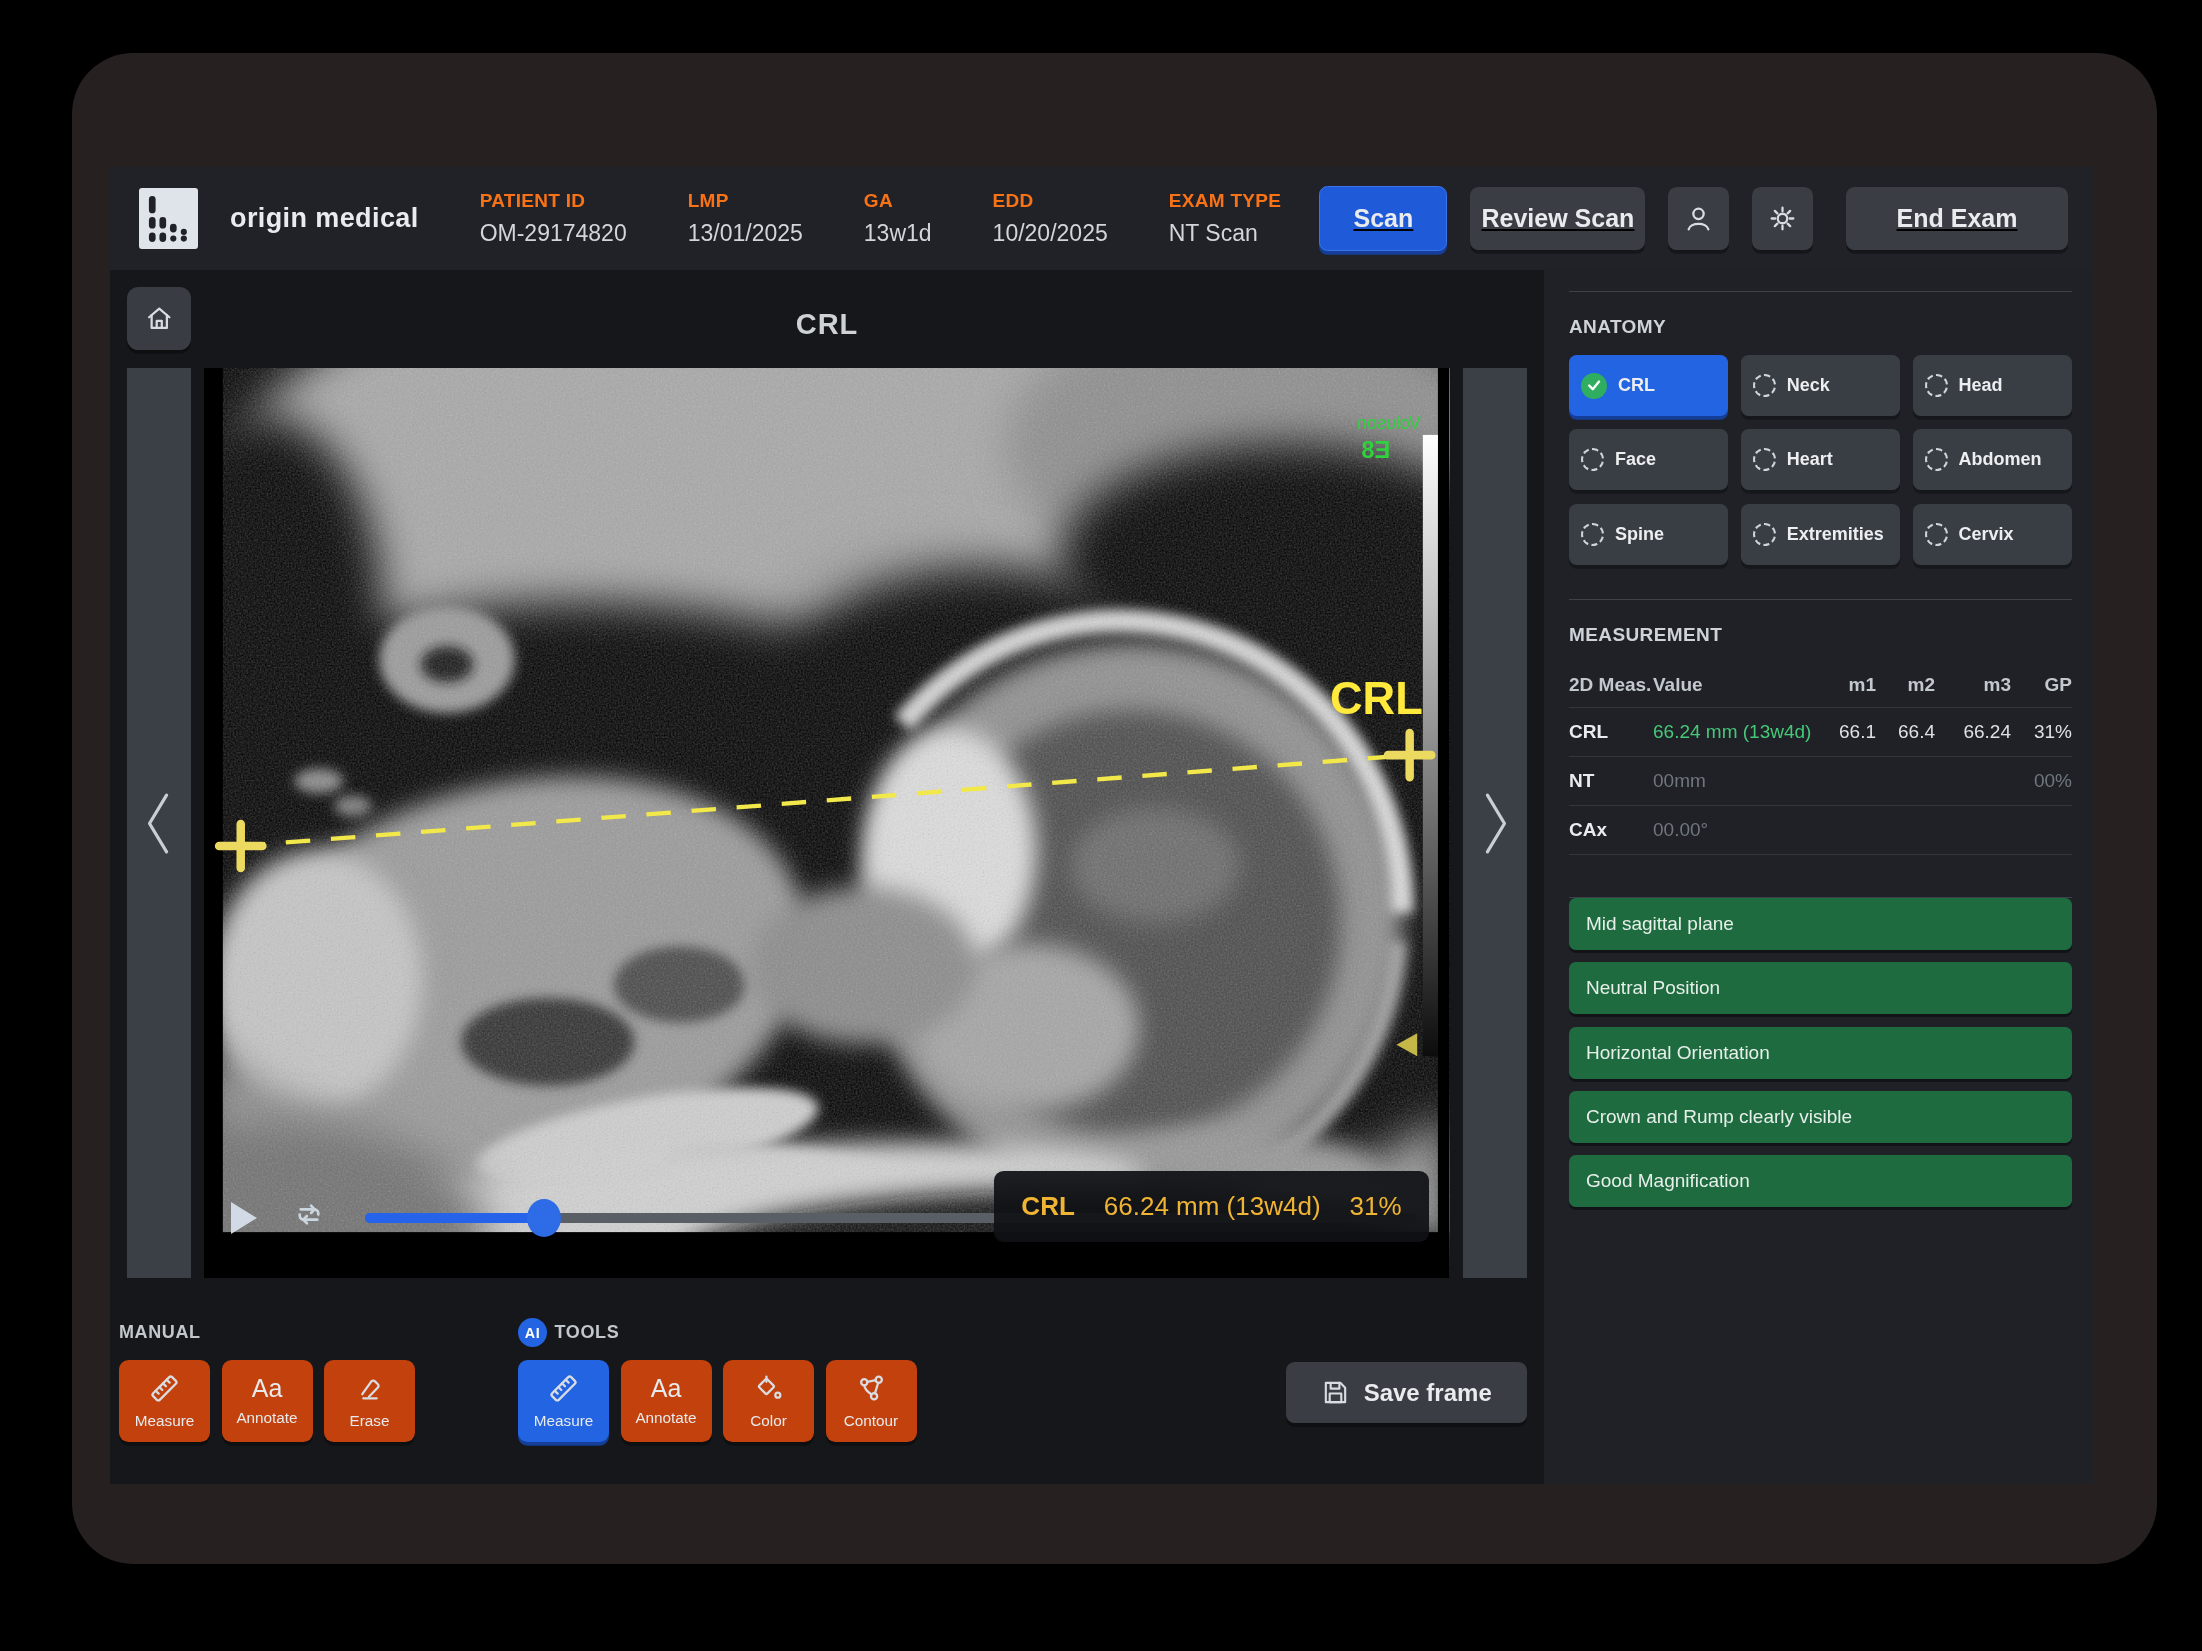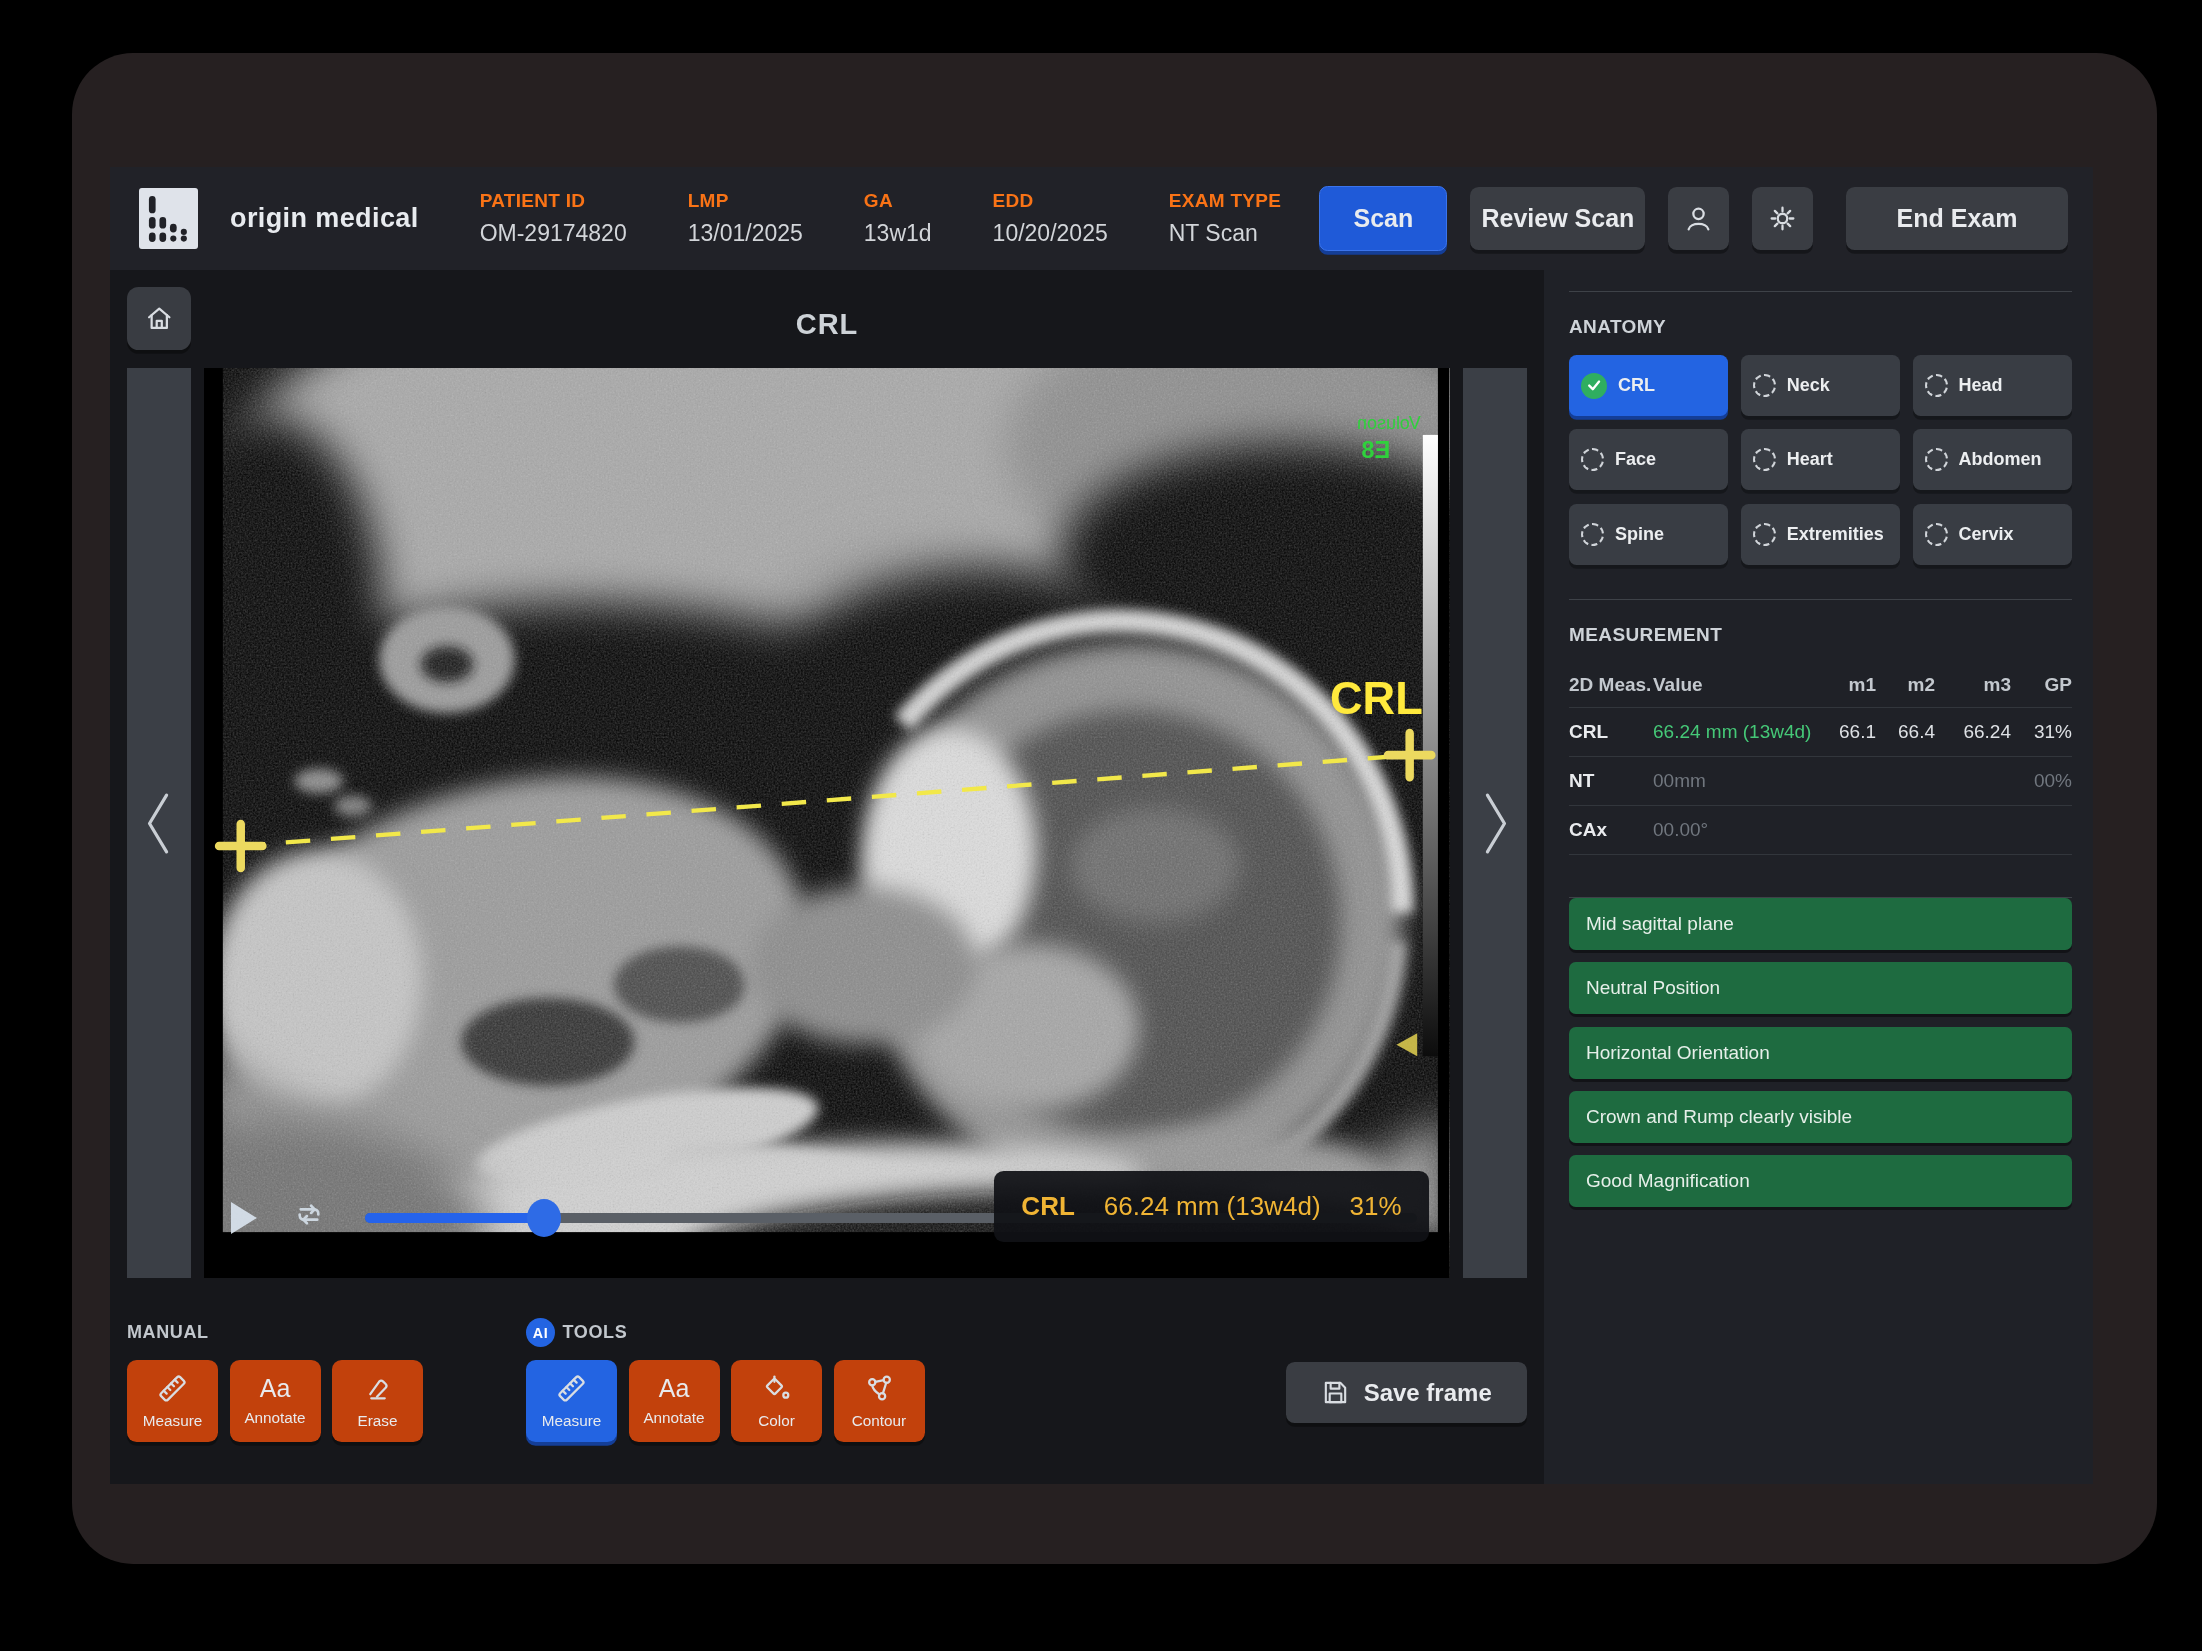--- a/index.html
+++ b/index.html
@@ -13,21 +13,21 @@
   
   .header{height:103px;background:#212228;display:flex;align-items:center;
           padding:0 25px 0 29px;flex:0 0 auto;}
   .brand{display:flex;align-items:center;gap:32px;}
   .brand-mark{width:59px;height:61px;background:#dfe3ea;border-radius:2.9px;
               display:flex;align-items:center;justify-content:center;}
   .brand-name{font-size:27px;font-weight:bold;color:#e8ebef;letter-spacing:0.4px;}
   .hfields{display:flex;gap:61px;margin-left:61px;}
   .hfield .lab{font-size:19px;font-weight:bold;color:#f97316;letter-spacing:0.3px;margin-bottom:7.6px;white-space:nowrap;}
   .hfield .val{font-size:23px;color:#d2d5d9;white-space:nowrap;}
-  .hactions{margin-left:auto;display:flex;align-items:center;gap:23px;}
+  .hactions{margin-left:auto;display:flex;align-items:center;gap:23px;text-decoration:underline;}
   .btn{height:63px;border-radius:8.6px;background:#3a3d43;color:#e9ebee;font-weight:bold;
        font-size:25px;display:flex;align-items:center;justify-content:center;
        box-shadow:0 3.8px 0 rgba(0,0,0,.35);cursor:pointer;white-space:nowrap;}
   .btn.scan{width:126px;background:#1f5ad8;border:1px solid #3b74ec;box-shadow:0 3.8px 0 #143e97;}
   .btn.review{width:175px;}
   .btn.iconbtn{width:61px;}
   .btn.end{width:222px;margin-left:9.6px;}
   .icon{stroke:#d9dde2;fill:none;stroke-width:2.2;stroke-linecap:round;stroke-linejoin:round;}
 
   
@@ -52,21 +52,21 @@
         border-radius:4.8px;cursor:pointer;}
   .seek-fill{width:17%;height:100%;background:#2563eb;border-radius:4.8px;}
   .seek-thumb{position:absolute;left:17%;top:50%;width:34px;height:38px;background:#2e6be6;
               border-radius:50%;transform:translate(-50%,-50%);cursor:grab;}
   .result-box{position:absolute;right:21px;bottom:36px;height:71px;background:rgba(16,17,21,.93);
               border-radius:9.6px;display:flex;align-items:center;gap:29px;padding:0 27px;
               font-size:26px;color:#f0b434;}
   .result-box .rlabel{font-weight:bold;}
 
   
-  .tools{display:flex;padding:40px 17px 0 17px;align-items:flex-start;flex:0 0 auto;}
+  .tools{display:flex;padding:40px 17px 0 9px;align-items:flex-start;flex:0 0 auto;}
   .glabel{font-size:18px;font-weight:bold;color:#c2c7cd;letter-spacing:0.6px;margin-bottom:13.4px;
           display:flex;align-items:center;gap:7.6px;height:29px;}
   .ai-badge{width:29px;height:29px;border-radius:50%;background:#2364e2;color:#fff;font-size:14.3px;
             font-weight:bold;display:inline-flex;align-items:center;justify-content:center;}
   .btnrow{display:flex;gap:11.5px;}
   .tool-btn{width:91px;height:82px;border-radius:9.6px;background:#c2410c;
             box-shadow:0 3.8px 0 rgba(0,0,0,.35);display:flex;flex-direction:column;align-items:center;
             justify-content:center;gap:7.6px;color:#e8eaed;cursor:pointer;}
   .tool-btn .tlabel{font-size:15.3px;}
   .tool-btn.active{background:#2364e2;box-shadow:0 3.8px 0 #143e97;}

